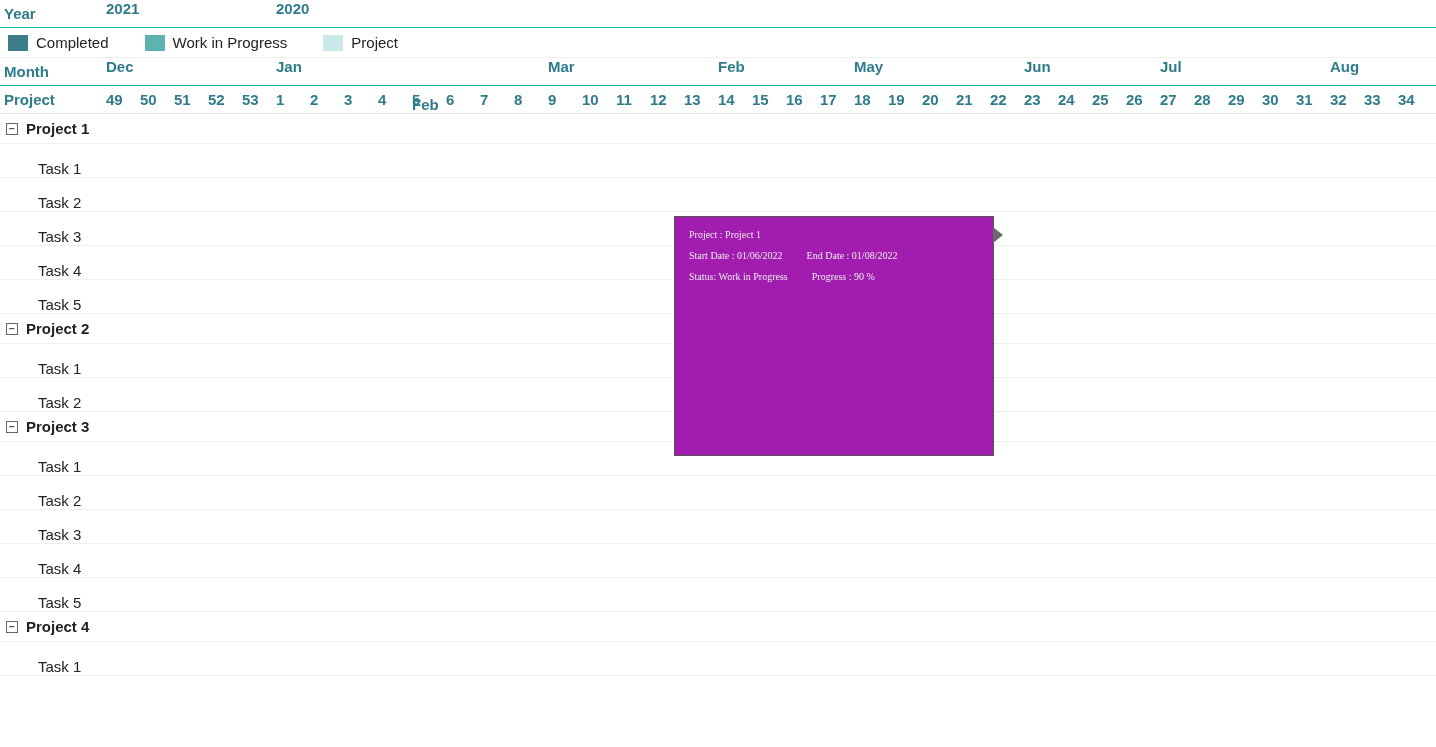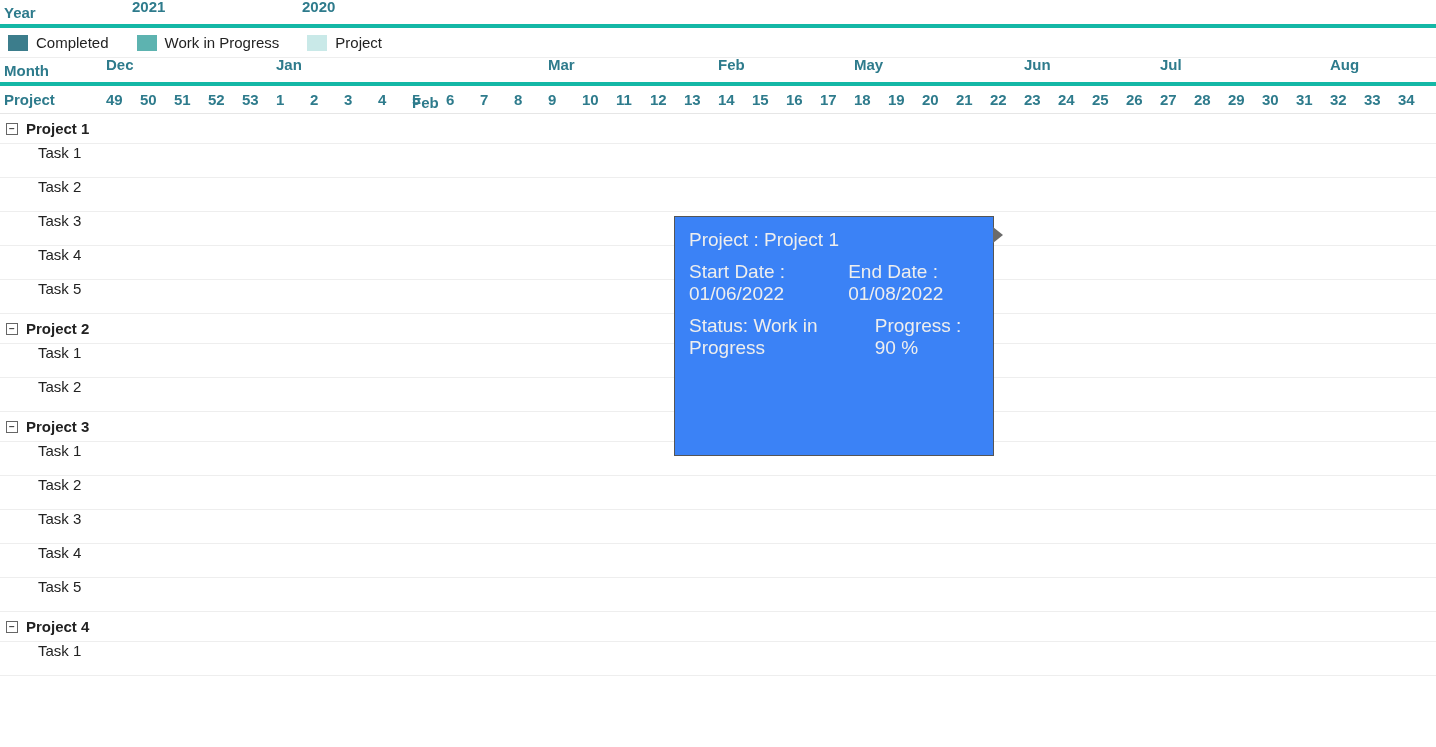--- a/index.html
+++ b/index.html
@@ -1,43 +1,43 @@
 <!DOCTYPE html>
 <html><head>
 <meta charset="utf-8">
 <style>
   *{box-sizing:border-box;}
   body{margin:0;font-family:"Segoe UI",Arial,sans-serif;font-size:15px;color:#222;background:#fff;width:1436px;}
   .teal{color:#2e7b8c;font-weight:600;}
-  .row{display:flex;align-items:center;border-bottom:4px solid #14b8a6;}
+  .row{display:flex;align-items:center;border-bottom:1px solid #14b8a6;}
   .cell-label{width:106px;padding:3px 4px;}
-  .legend-row{display:flex;align-items:center;padding:6px 8px;border-bottom:1px solid #eee;gap:28px;}
+  .legend-row{display:flex;align-items:center;padding:6px 8px;border-bottom:1px solid #eee;gap:36px;}
   .legend-item{display:flex;align-items:center;gap:8px;}
   .swatch{width:20px;height:16px;display:inline-block;}
   .c-completed{background:#3c7d8c;}
   .c-wip{background:#5db3b0;}
   .c-planned{background:#c9e9e8;}
   .timeline{flex:1 0 auto;position:relative;height:100%;}
   .weekcell{display:inline-block;width:36px;text-align:center;}
   .monthcell{position:absolute;top:0;}
-  .task-row{display:flex;align-items:flex-start;border-bottom:1px solid #eee;height:34px;}
+  .task-row{display:flex;align-items:flex-end;border-bottom:1px solid #eee;height:34px;}
   .task-label{width:106px;padding-left:38px;display:flex;align-items:center;}
   .group-row{display:flex;align-items:center;border-bottom:1px solid #eee;height:30px;}
   .group-label{width:100%;padding-left:6px;display:flex;align-items:center;gap:8px;font-weight:700;}
   .expander{width:12px;height:12px;border:1px solid #666;display:inline-flex;align-items:center;justify-content:center;font-size:10px;line-height:10px;cursor:pointer;color:#444;}
   .bar-area{flex:1;position:relative;}
   .bar{position:absolute;top:4px;bottom:4px;border-right:1px solid rgba(255,255,255,0.15);}
   .bar .ticks{position:absolute;inset:0;display:flex;}
   .bar .ticks span{flex:1;border-right:1px solid rgba(255,255,255,0.18);}
   .bar .ticks span:last-child{border-right:none;}
-  .tooltip{position:absolute;background:#3b82f6;color:#eee;font-size:19px;padding:12px 14px;z-index:20;border:1px solid #555;}
+  .tooltip{position:absolute;background:#a21caf;color:#eee;font-size:10px;padding:12px 14px;z-index:20;border:1px solid #555;font-family:Liberation Serif, serif;}
   .tooltip .arrow{position:absolute;right:-10px;top:10px;width:0;height:0;border-top:8px solid transparent;border-bottom:8px solid transparent;border-left:10px solid #6b6b6b;}
   .tooltip-row{margin-bottom:10px;display:flex;gap:24px;}
   .hdr-weeks{display:flex;align-items:center;border-bottom:1px solid #e6e6e6;padding:2px 0;}
-  .year-marker{position:absolute;top:0;margin-left:26px;}
+  .year-marker{position:absolute;top:0;}
 </style>
 </head>
 <body>
 
 <div id="root">
     <div class="row" style="height:28px;">
       <div class="cell-label teal">Year</div>
       <div class="timeline" style="height:28px;">
         <span class="teal year-marker" style="left:0px;">2021</span>
         <span class="teal year-marker" style="left:170px;">2020</span>

